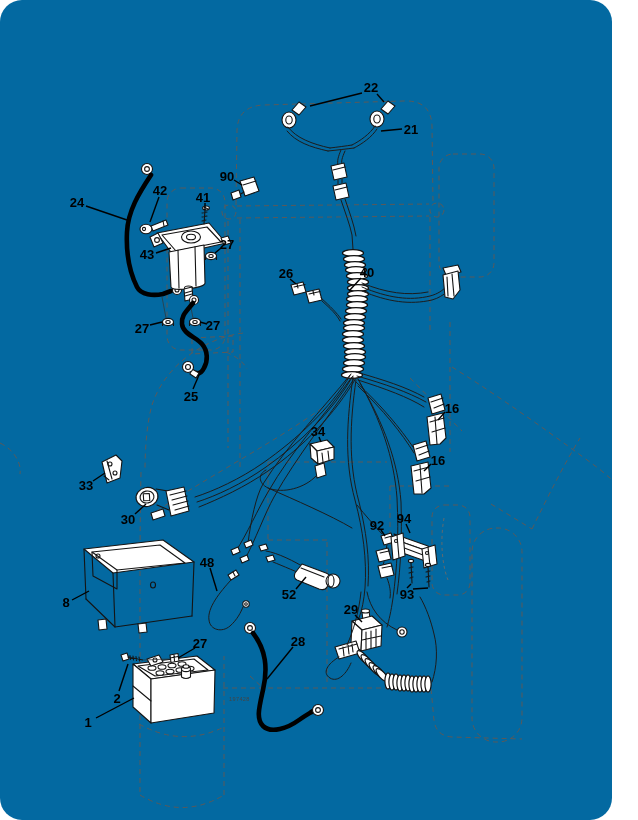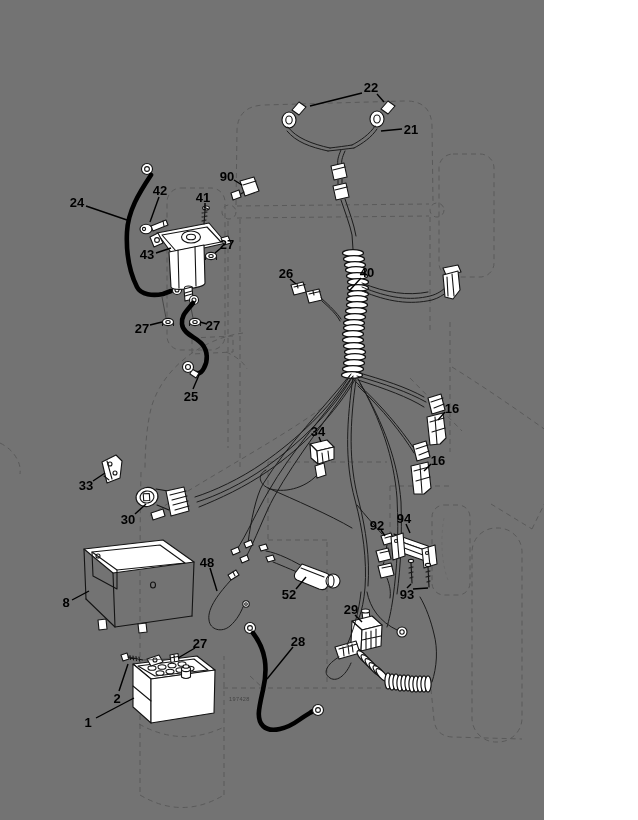--- a/index.html
+++ b/index.html
@@ -1,17 +1,17 @@
 <!DOCTYPE html>
 <html><head>
 <meta charset="utf-8">
 <style>
   html,body{margin:0;padding:0;background:#fff;}
-  .page{position:relative;width:544px;height:820px;background:#737373;overflow:hidden;
-        font-family:"Liberation Sans",sans-serif;}
+  .page{position:relative;width:612px;height:820px;background:#0369a1;overflow:hidden;
+        font-family:"Liberation Sans",sans-serif;border-radius:22px;}
   svg{display:block}
   .callout-label{font:bold 13px "Liberation Sans",sans-serif;fill:#000;
                  text-anchor:middle;dominant-baseline:central;}
   .callout-leader{stroke:#000;stroke-width:1.4;fill:none;}
   .drawing-no{font:5.5px "Liberation Sans",sans-serif;fill:#444;letter-spacing:.4px;}
   .dashed{stroke:#5a5a5a;stroke-width:1;fill:none;stroke-dasharray:5 4;}
   .dashed2{stroke:#6a6a6a;stroke-width:.9;fill:none;stroke-dasharray:3 3;}
   .ln{stroke:#141414;stroke-width:1.1;fill:none;stroke-linejoin:round;stroke-linecap:round;}
   .lnf{stroke:#141414;stroke-width:1.1;fill:#ffffff;stroke-linejoin:round;}
   .wire{stroke:#1c1c1c;stroke-width:1;fill:none;stroke-linecap:round;}

